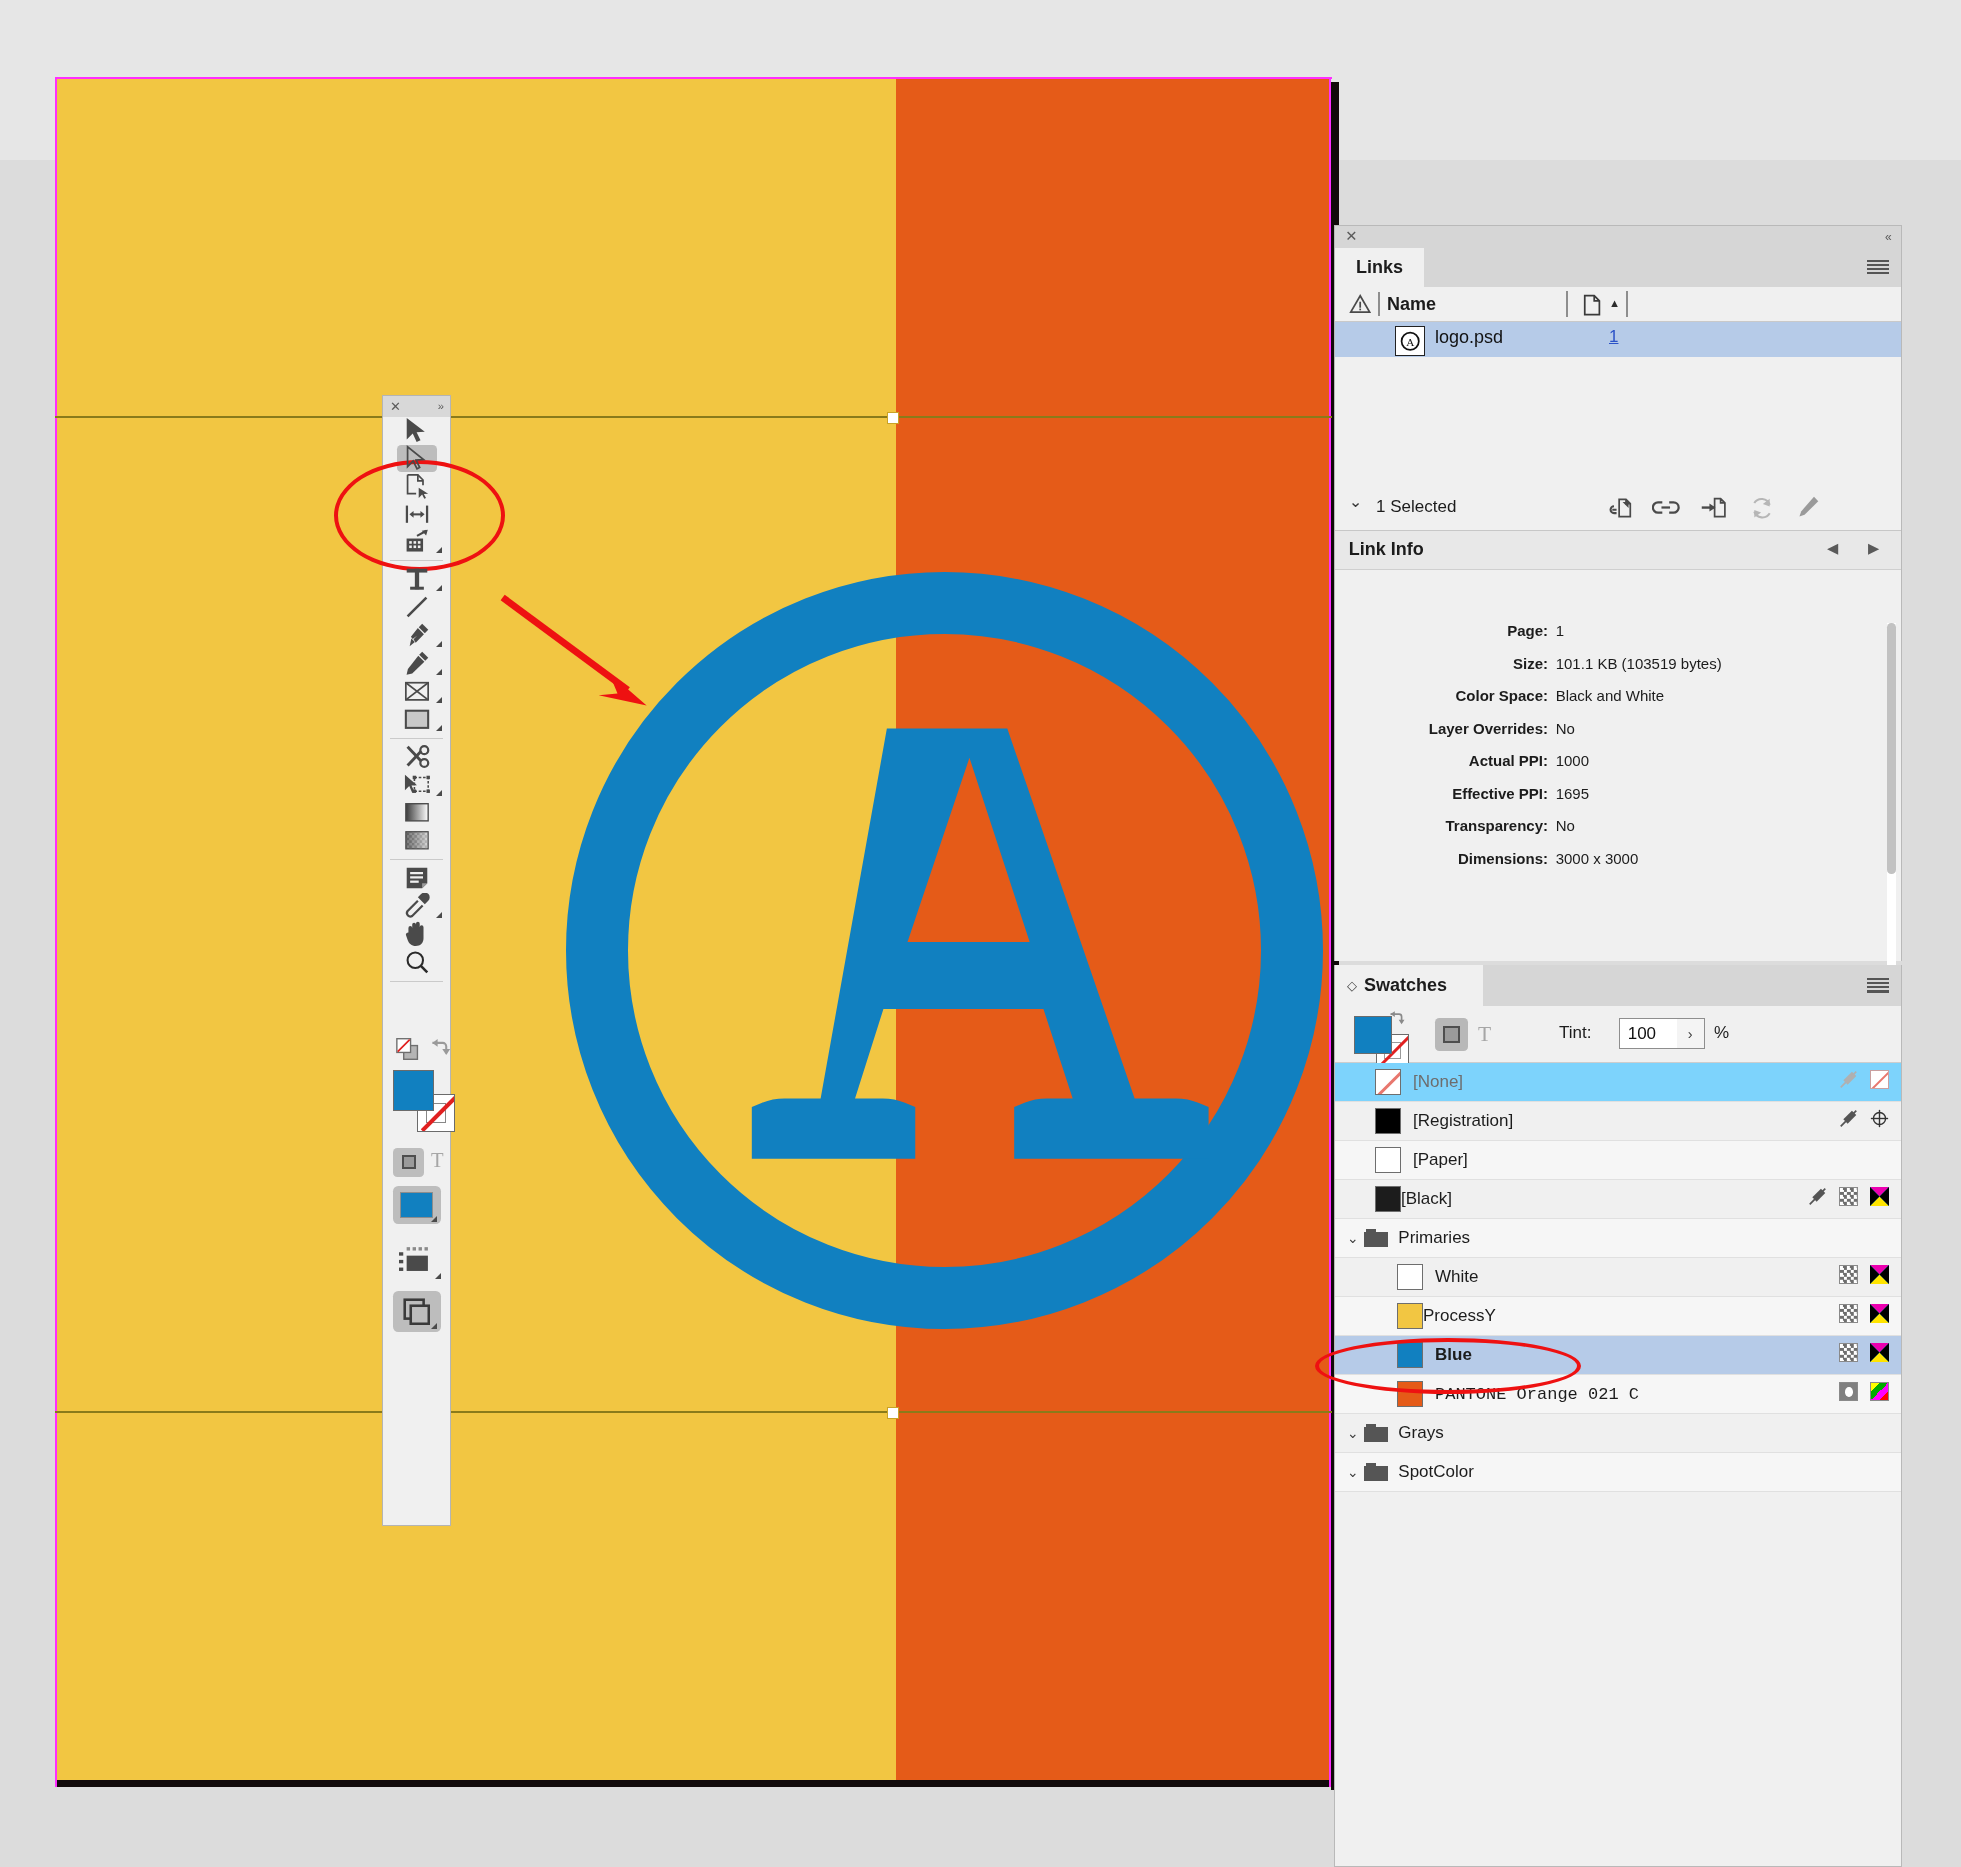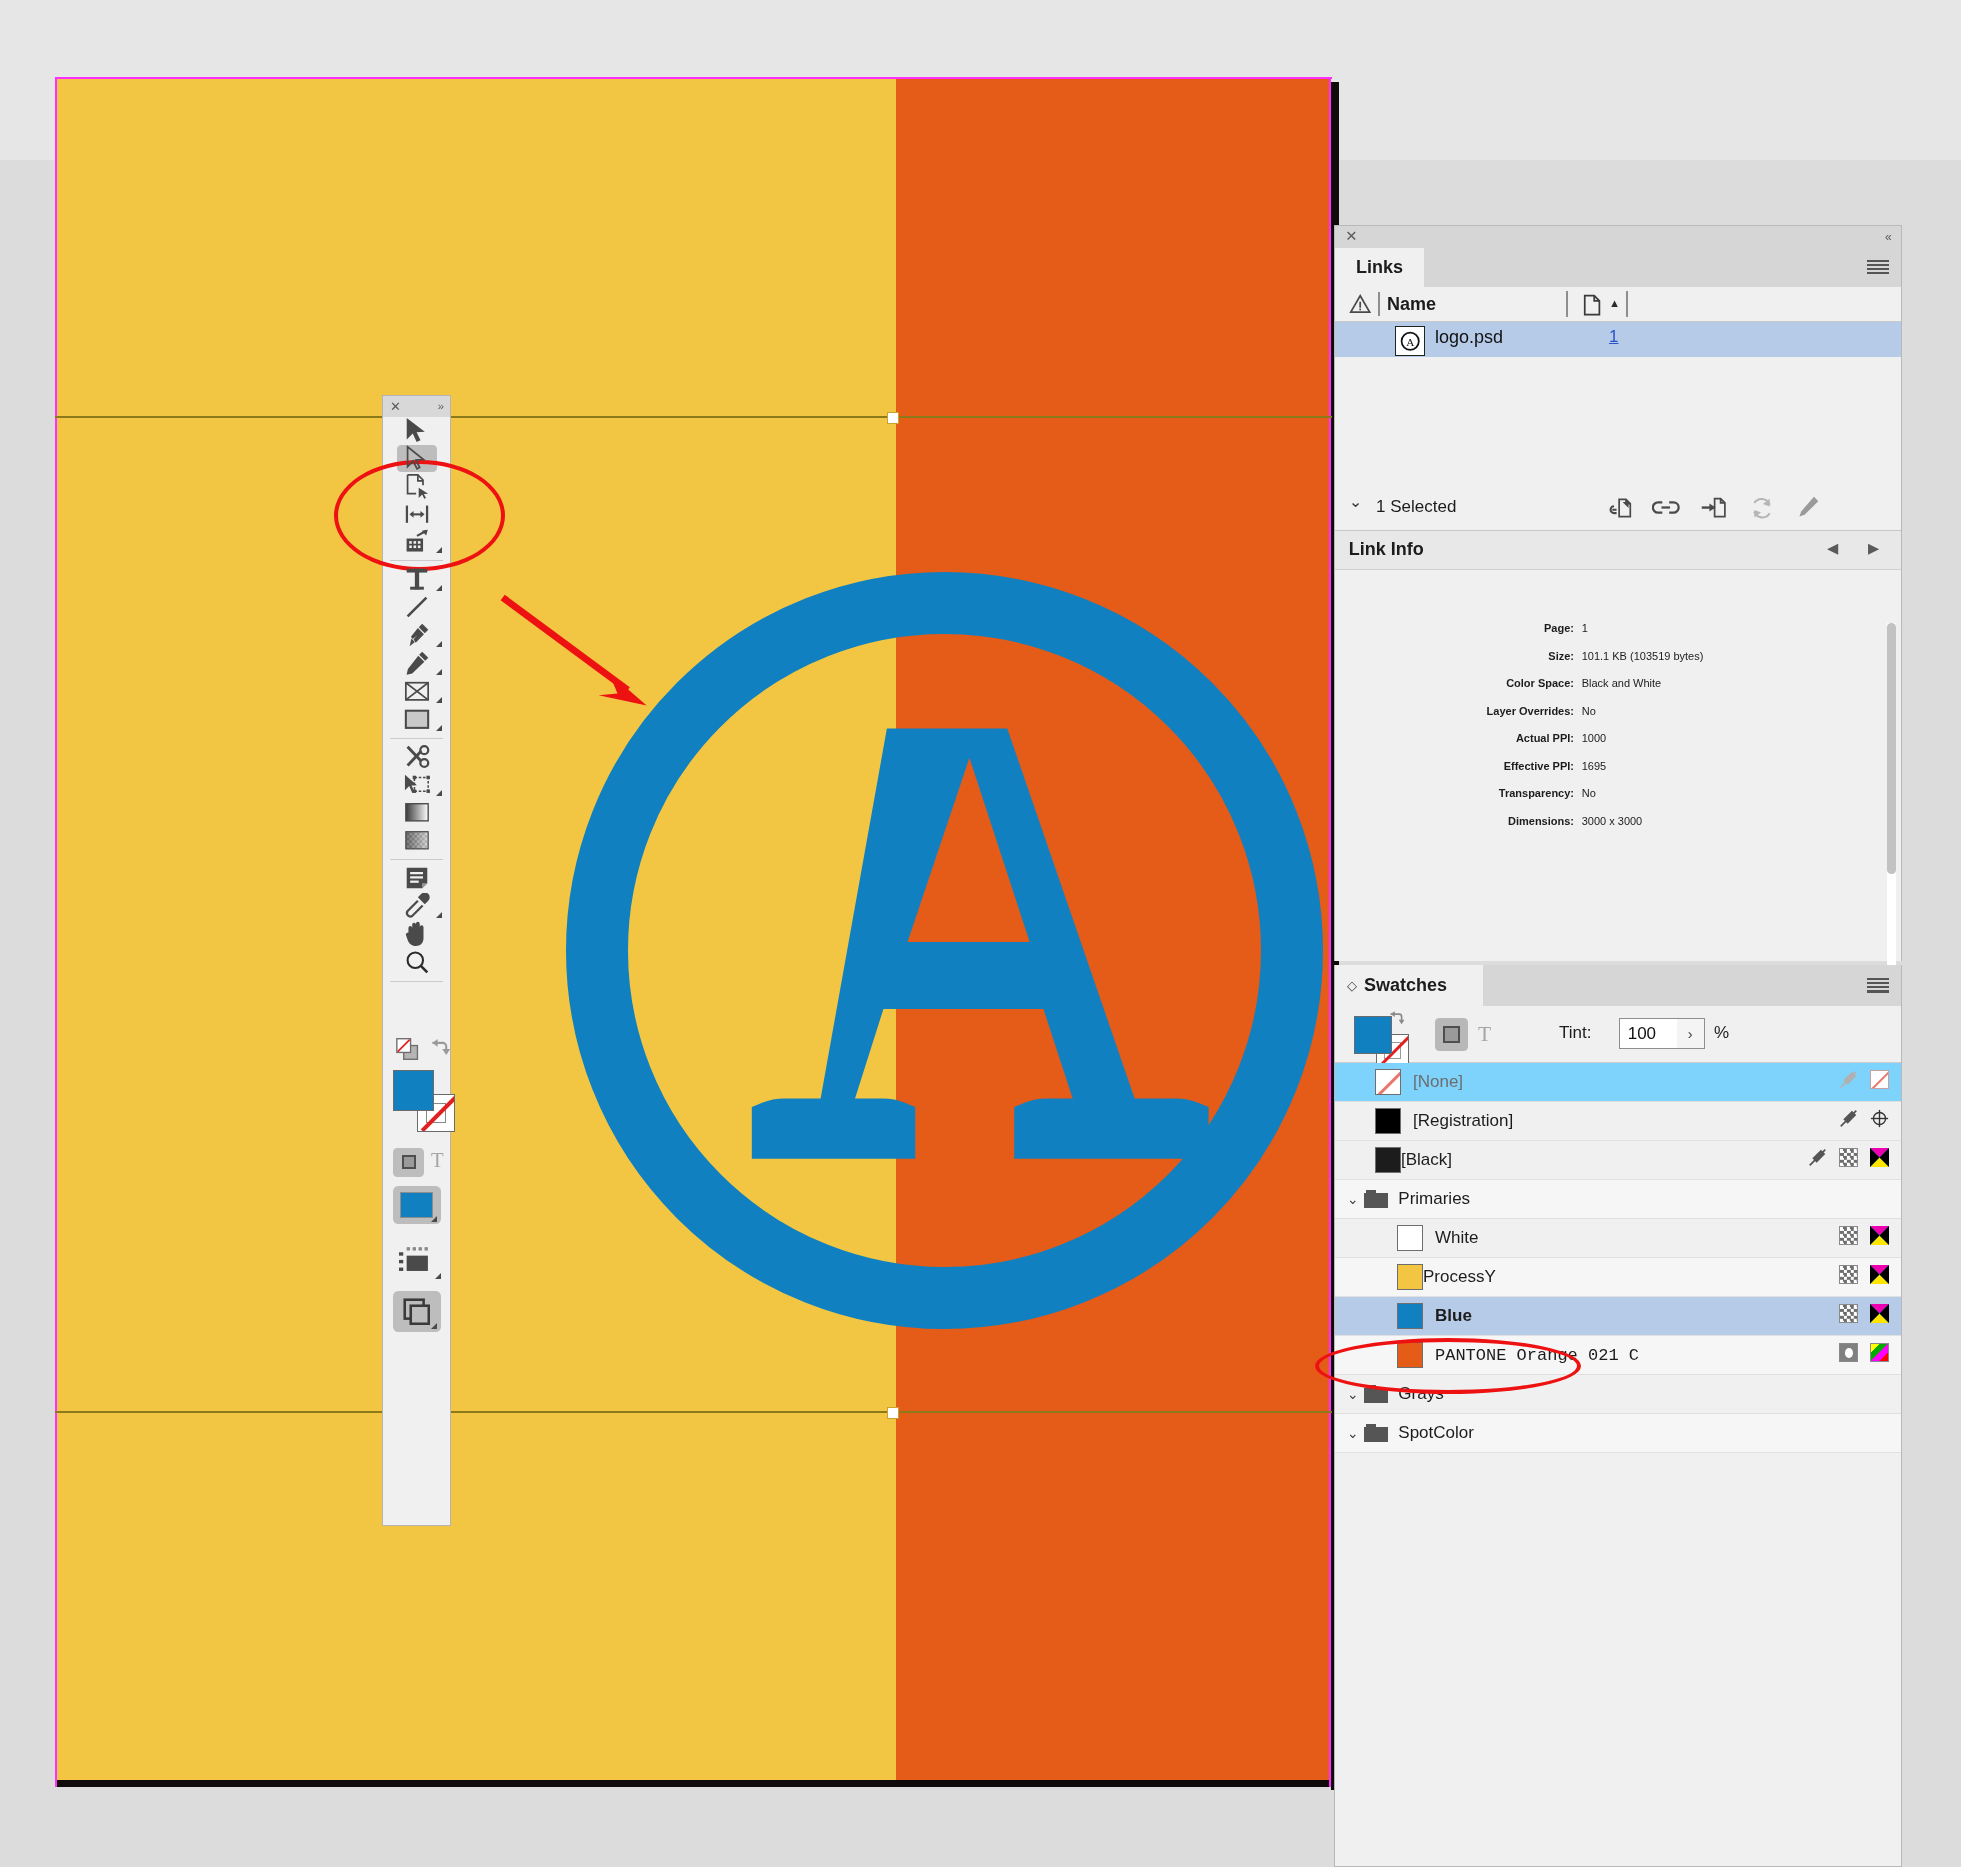--- a/index.html
+++ b/index.html
@@ -87,21 +87,21 @@
   #links-blank{left:0;top:132px;width:566px;height:129px;background:#f0f0f0;
     border-bottom:0.9px solid #c7c7c7;}
   #links-selbar{left:0;top:261px;width:566px;height:43px;background:#f0f0f0;
     border-bottom:1.7px solid #c7c7c7;}
   #linkinfo-hdr{left:0;top:305px;width:566px;height:38px;background:#e8e8e8;
     border-bottom:0.9px solid #cfcfcf;}
   #linkinfo-body{left:0;top:344px;width:566px;height:391px;background:#f0f0f0;}
   #li-scrollbar{right:5.2px;top:53px;width:8.6px;height:354px;background:#ffffff;}
   #li-scrollthumb{right:5.2px;top:53px;width:8.6px;height:251px;background:#c2c2c2;border-radius:4.3px;}
 
-  .li-row{display:flex;align-items:center;font-size:11px;color:#1c1c1c;padding-left:26px;}
+  .li-row{display:flex;align-items:center;font-size:15px;color:#1c1c1c;}
   .li-lbl{width:213px;text-align:right;font-weight:bold;}
   .li-val{padding-left:7.7px;}
 
   #swatches-panel{left:1334px;top:965px;width:568px;height:902px;background:#f0f0f0;
     border:0.9px solid #b9b9b9;border-top:none;box-sizing:border-box;}
   #sw-tabrow{left:0;top:0;width:566px;height:41px;background:#d6d6d6;}
   #sw-tab{left:0;top:0;width:148px;height:41px;background:#f0f0f0;
     display:flex;align-items:center;gap:6.9px;padding-left:12px;box-sizing:border-box;}
   #sw-tab .dia{font-size:13px;color:#3a3a3a;}
   #sw-tab .lbl{font-size:18px;color:#1c1c1c;font-weight:bold;}
@@ -675,20 +675,25 @@
             <line x1="2" y1="20" x2="20" y2="2" stroke="#555" stroke-width="2"></line>
         </svg>
         <svg class="mi" viewBox="0 0 22 22">
           <circle cx="11" cy="11" r="7" fill="none" stroke="#333" stroke-width="1.6"></circle>
           <line x1="11" y1="1" x2="11" y2="21" stroke="#333" stroke-width="1.6"></line>
           <line x1="1" y1="11" x2="21" y2="11" stroke="#333" stroke-width="1.6"></line>
         </svg>
       </span>
     </div>
 
+    <div class="sw-row" style="background:#f6f6f6;">
+      <span style="width:40px;"></span>
+      <span class="sw-chip" style="background:#fff;"></span>
+      <span class="sw-name" style="margin-left:12px;">[Paper]</span>
+    </div>
 
     <div class="sw-row alt">
       <span style="width:40px;"></span>
       <span class="sw-chip" style="background:#1c1c1c;"></span>
       <span class="sw-name" style="margin-left:0;">[Black]</span>
       <span class="sw-icons">
         <svg class="mi" viewBox="0 0 22 22">
           <path fill="#555" d="M15 2 l5 5 l-10 10 l-5 -5 z"></path>
             <line x1="2" y1="20" x2="20" y2="2" stroke="#555" stroke-width="2"></line>
         </svg>

